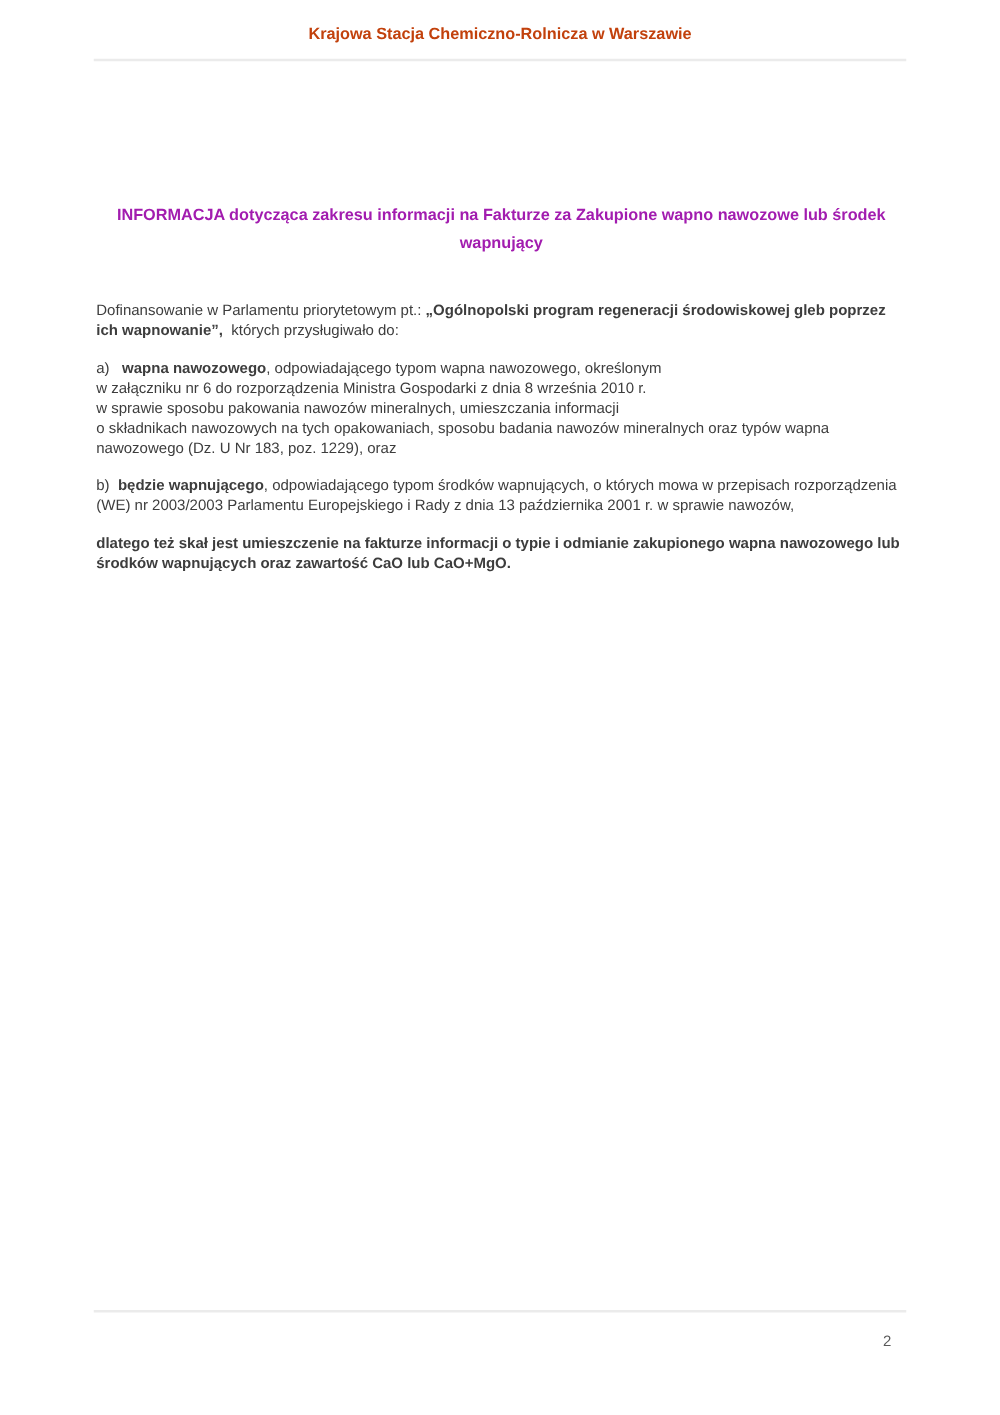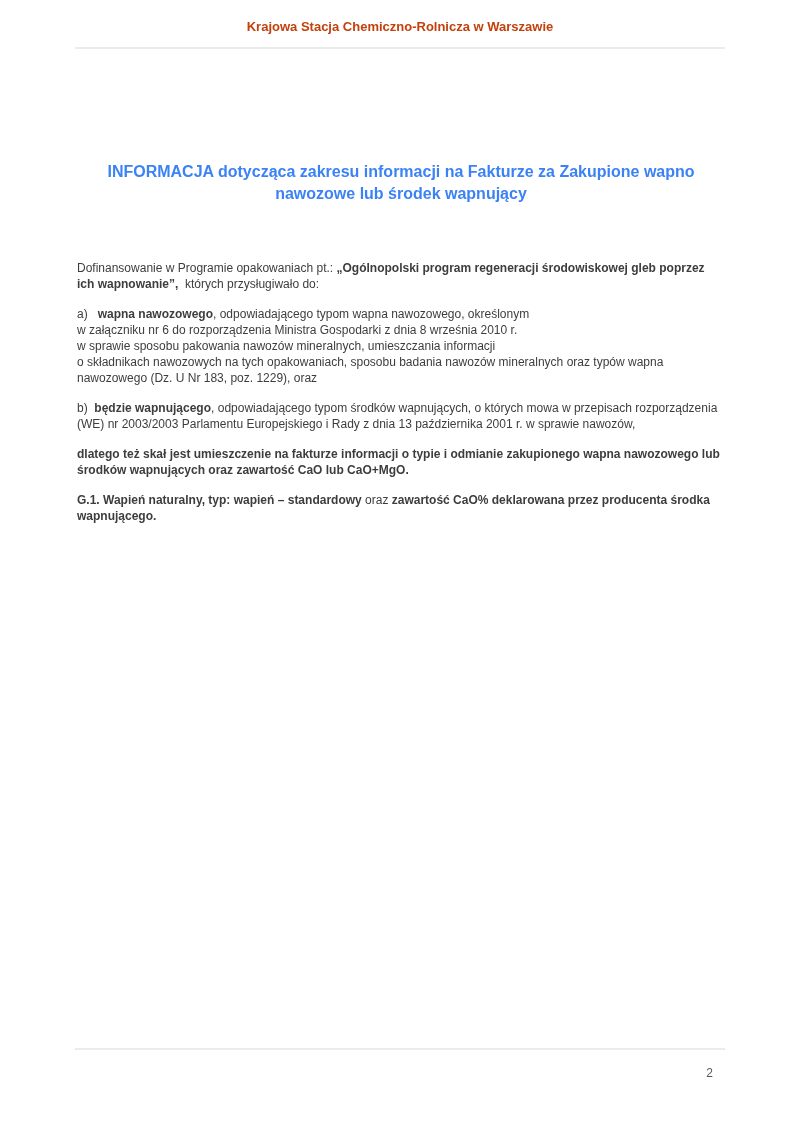--- a/index.html
+++ b/index.html
@@ -32,26 +32,26 @@
   .footer-rule { top: 1048px; }
   .main {
     position: absolute;
     top: 161px;
     left: 77px;
     width: 648px;
     font-size: 12px;
     line-height: 16px;
   }
   .doc-title {
-    font-size: 16px;
+    font-size: 13px;
     line-height: 22px;
     font-weight: bold;
     text-align: center;
-    margin: 0 0 55px 0;
-    color: #3b82f6;
+    margin: 0 0 35px 0;
+    color: #a21caf;
   }
   .para {
     margin: 0 0 14px 0;
     white-space: pre-wrap;
   }
   .b { font-weight: bold; }
   .page-number {
     position: absolute;
     top: 1066px;
     right: 87px;
@@ -64,34 +64,33 @@
 
 <div class="page">
 
   <div class="header-title">Krajowa Stacja Chemiczno-Rolnicza w Warszawie</div>
   <div class="rule header-rule"></div>
 
   <div class="main">
 
     <h1 class="doc-title">INFORMACJA dotycząca zakresu informacji na Fakturze za Zakupione wapno nawozowe lub środek wapnujący</h1>
 
-    <p class="para"><span>Dofinansowanie w Programie opakowaniach pt.: </span><span class="b">„Ogólnopolski program regeneracji środowiskowej gleb poprzez ich wapnowanie”,</span><span>  których przysługiwało do:</span></p>
+    <p class="para"><span>Dofinansowanie w Parlamentu priorytetowym pt.: </span><span class="b">„Ogólnopolski program regeneracji środowiskowej gleb poprzez ich wapnowanie”,</span><span>  których przysługiwało do:</span></p>
 
     <p class="para"><span>a)   </span><span class="b">wapna nawozowego</span><span>, odpowiadającego typom wapna nawozowego, określonym
 w załączniku nr 6 do rozporządzenia Ministra Gospodarki z dnia 8 września 2010 r.
 w sprawie sposobu pakowania nawozów mineralnych, umieszczania informacji
 o składnikach nawozowych na tych opakowaniach, sposobu badania nawozów mineralnych oraz typów wapna nawozowego (Dz. U Nr 183, poz. 1229), oraz</span></p>
 
     <p class="para"><span>b)  </span><span class="b">będzie wapnującego</span><span>, odpowiadającego typom środków wapnujących, o których mowa w przepisach rozporządzenia (WE) nr 2003/2003 Parlamentu Europejskiego i Rady z dnia 13 października 2001 r. w sprawie nawozów,</span></p>
 
     <p class="para b">dlatego też skał jest umieszczenie na fakturze informacji o typie i odmianie zakupionego wapna nawozowego lub środków wapnujących oraz zawartość CaO lub CaO+MgO.</p>
 
 
 
 
-    <p class="para"><span class="b">G.1. Wapień naturalny, typ: wapień – standardowy</span><span> oraz </span><span class="b">zawartość CaO% deklarowana przez producenta środka wapnującego.</span></p>
 
   </div>
 
   <div class="rule footer-rule"></div>
   <div class="page-number">2</div>
 
 </div>
 
 </body></html>

